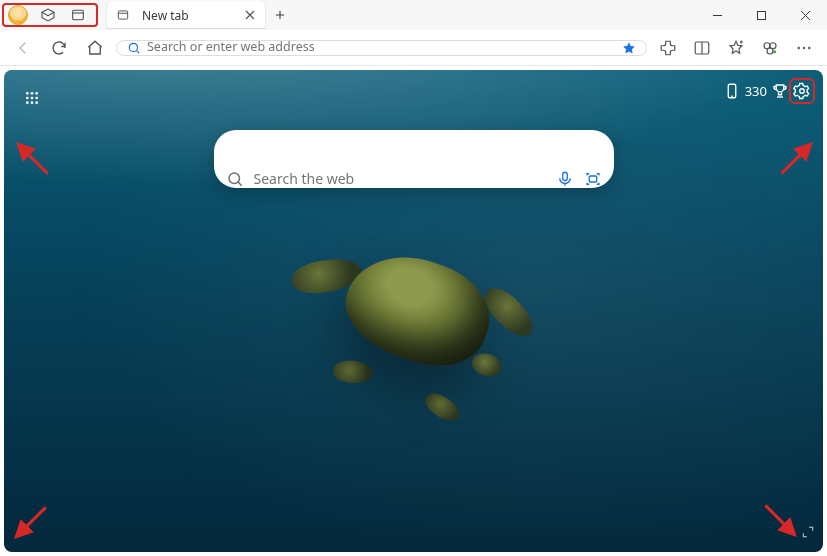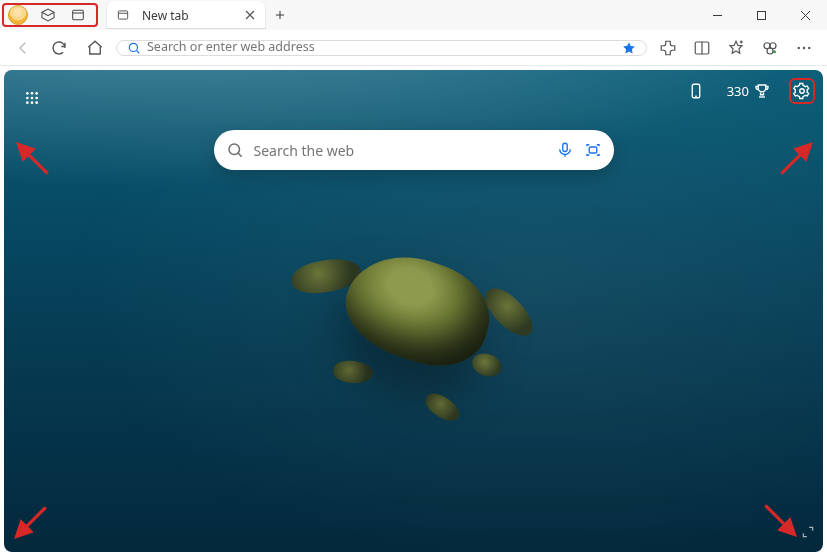--- a/index.html
+++ b/index.html
@@ -42,28 +42,28 @@
 .flipper{position:absolute;background:radial-gradient(circle at 40% 40%,#6c763a,#2e3a22 70%);border-radius:55% 50% 60% 45%}
 .f1{width:70px;height:32px;left:0;top:60px;transform:rotate(-25deg)}
 .f2{width:60px;height:28px;right:10px;top:40px;transform:rotate(30deg)}
 .f3{width:40px;height:22px;left:70px;bottom:0;transform:rotate(-10deg)}
 .f4{width:38px;height:20px;right:55px;bottom:-5px;transform:rotate(18deg)}
 .head{position:absolute;width:30px;height:22px;right:30px;top:100px;background:radial-gradient(circle at 40% 40%,#6c763a,#2e3a22 70%);border-radius:55%}
 
 .ntp-top{position:absolute;left:14px;top:14px;display:flex;align-items:center}
 .grid-icon{width:28px;height:28px;display:flex;align-items:center;justify-content:center;color:#fff;cursor:pointer}
 .grid-icon svg{width:16px;height:16px}
-.ntp-right{position:absolute;right:12px;top:12px;display:flex;align-items:flex-end;gap:22px;color:#fff}
+.ntp-right{position:absolute;right:12px;top:12px;display:flex;align-items:flex-end;gap:4px;color:#fff}
 .ntp-right .ri{display:flex;align-items:center;gap:4px;font-size:13px}
 .ntp-right svg{width:18px;height:18px}
 .ntp-right .settings-wrap{position:relative}
 .ntp-right .settings-wrap .hl2,.corner-hl{position:absolute;border:2px solid #d62828;border-radius:6px;pointer-events:none}
 .ntp-right .settings-wrap .hl2{left:-4px;top:-4px;right:-4px;bottom:-4px}
 
-.searchbar{position:absolute;left:50%;top:60px;transform:translateX(-50%);width:400px;height:40px;background:#fff;border-radius:22px;display:flex;align-items:center;padding:0 12px;gap:10px;box-shadow:0 6px 18px rgba(0,0,0,.2)}
+.searchbar{position:absolute;left:50%;top:60px;transform:translateX(-50%);width:400px;height:58px;background:#fff;border-radius:22px;display:flex;align-items:flex-end;padding:0 12px;gap:10px;box-shadow:0 6px 18px rgba(0,0,0,.2)}
 .searchbar .sicon{color:#6f6f6f}
 .searchbar input{flex:1;border:none;outline:none;font-size:14px;color:#6f6f6f;background:transparent}
 .searchbar .ricon{color:#1a73e8}
 .searchbar svg{width:18px;height:18px}
 
 .expand{position:absolute;right:8px;bottom:8px;color:#cfd9df;opacity:.8}
 .expand svg{width:14px;height:14px}
 
 
 .arrow{position:absolute;pointer-events:none}

